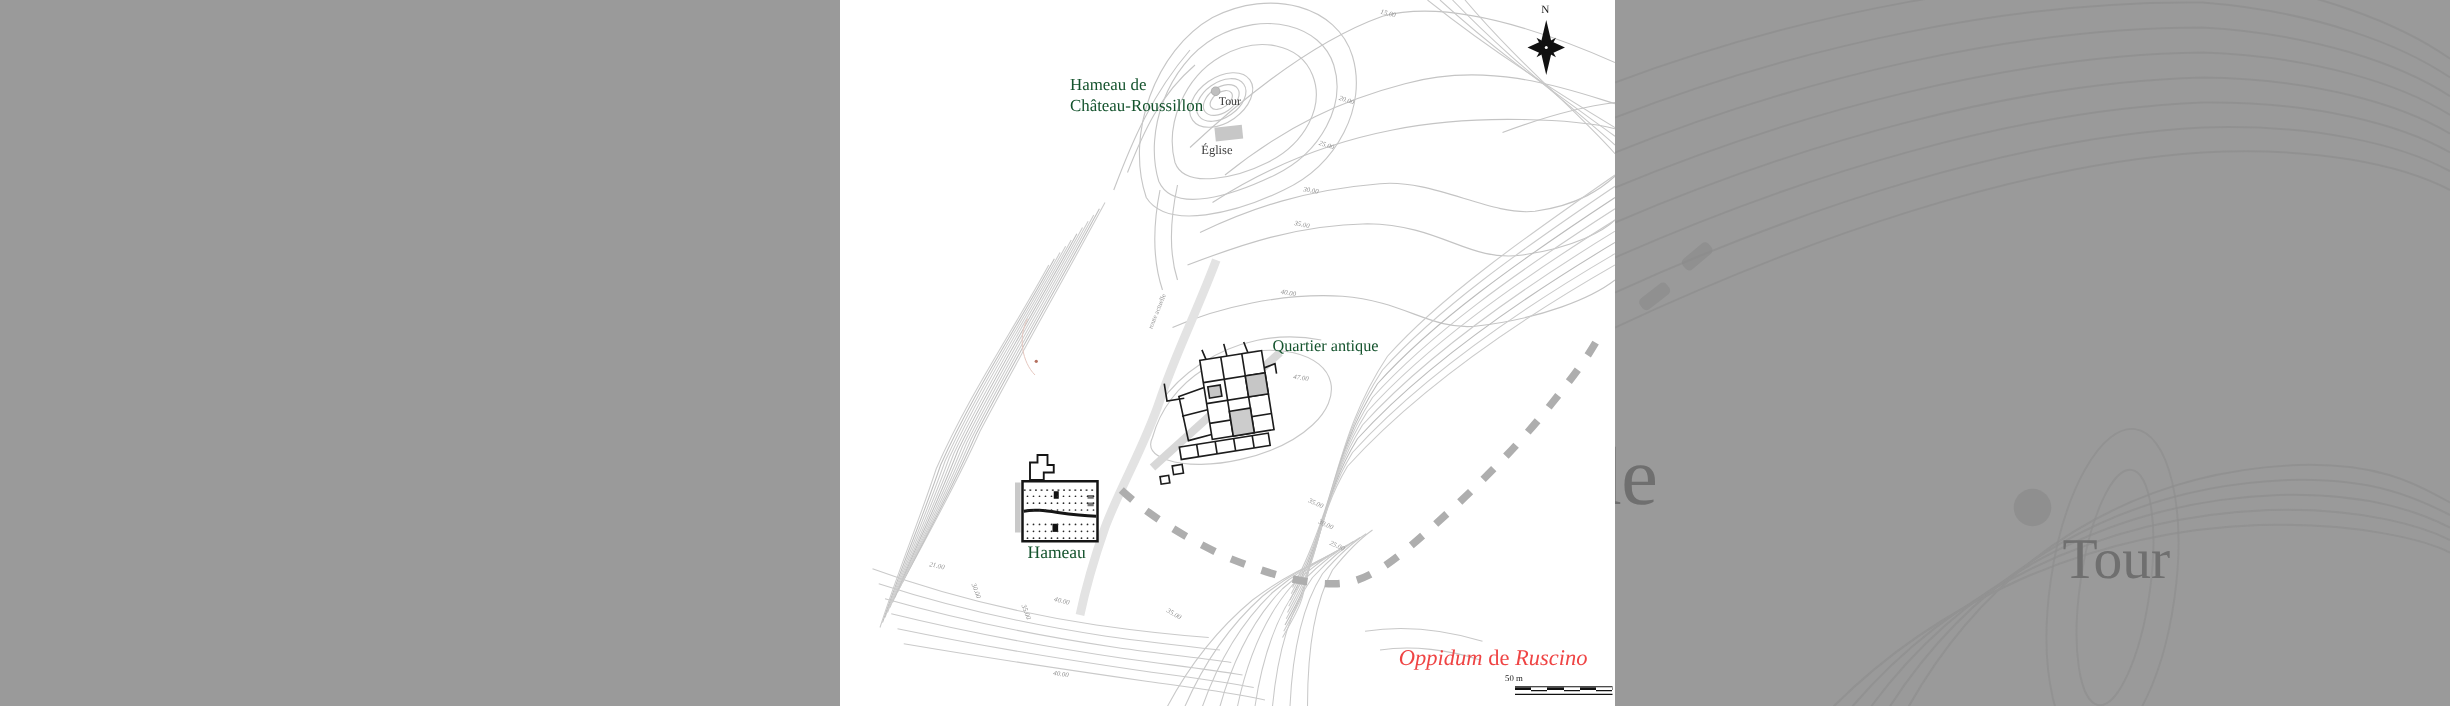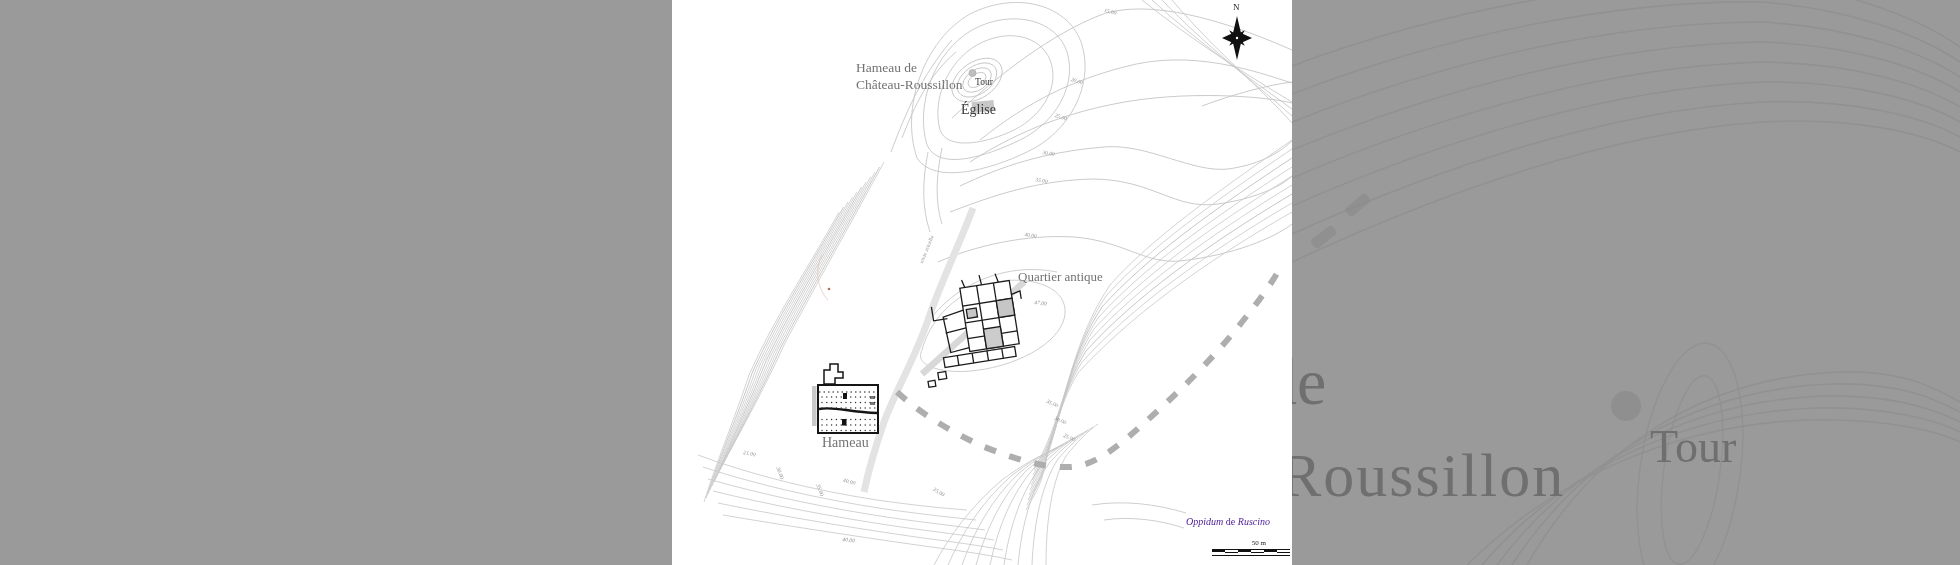--- a/index.html
+++ b/index.html
@@ -14,32 +14,32 @@
                         font-family:"Liberation Serif","DejaVu Serif",serif;}
   #prev-de{left:-28px;top:344px;font-size:66px;}
   #prev-roussillon{left:-12px;top:440px;font-size:62px;letter-spacing:2px;}
   #prev-tour{left:358px;top:420px;font-size:46px;color:#767676;}
   #preview-svg{position:absolute;left:0;top:0;}
 
   
   #map-panel{position:absolute;left:672px;top:0;width:620px;height:565px;
              background:#ffffff;overflow:hidden;}
   #map-svg{position:absolute;left:0;top:0;}
-  .maplabel{position:absolute;color:#737373;white-space:nowrap;line-height:1.25;}
+  .maplabel{position:absolute;color:#14532d;white-space:nowrap;line-height:1.25;}
   #lbl-hamlet{left:184px;top:60px;font-size:13.5px;}
   #lbl-tour{left:303px;top:77px;font-size:9.5px;color:#3a3a3a;}
-  #lbl-eglise{left:289px;top:101px;font-size:14px;color:#3a3a3a;}
+  #lbl-eglise{left:289px;top:115px;font-size:10px;color:#3a3a3a;}
   #lbl-quartier{left:346px;top:269px;font-size:13px;}
   #lbl-forum{left:150px;top:434px;font-size:14px;}
   #lbl-route{left:246px;top:262px;font-size:5.5px;color:#9a9a9a;
              transform:rotate(-68deg);transform-origin:left top;}
-  #lbl-title{position:absolute;right:22px;top:516px;font-size:10px;color:#4c1d95;}
+  #lbl-title{position:absolute;right:22px;top:516px;font-size:18px;color:#ef4444;}
   #lbl-title .it{font-style:italic;}
   #lbl-scaletext{position:absolute;left:532px;top:539px;width:62px;
-                 text-align:right;font-size:7px;color:#222;}
+                 text-align:left;font-size:7px;color:#222;}
   #scalebar{position:absolute;left:540px;top:549px;width:78px;height:5px;
             border-top:1px solid #111;border-bottom:1px solid #111;}
   #scalebar .row{height:1.5px;}
   #scalebar .r1{background:repeating-linear-gradient(90deg,#111 0 13px,#fff 13px 26px);}
   #scalebar .r2{background:repeating-linear-gradient(90deg,#fff 0 13px,#111 13px 26px);}
   .elev{position:absolute;font-size:5.5px;font-style:italic;color:#8f8f8f;
         white-space:nowrap;transform-origin:left top;}
   #lbl-compass-n{left:561px;top:2px;font-size:9px;color:#222;}
 </style>
 </head>
@@ -70,21 +70,20 @@
         <ellipse cx="400" cy="470" rx="28" ry="95" transform="rotate(8 400 470)"></ellipse>
         <ellipse cx="398" cy="472" rx="50" ry="130" transform="rotate(8 398 472)"></ellipse>
       </g>
       <circle cx="334" cy="406" r="15" fill="#8d8d8d" opacity="0.85"></circle>
       <g fill="#8b8b8b" opacity="0.65">
         <rect x="18" y="232" width="27" height="11" rx="4" transform="rotate(-38 31 237)"></rect>
         <rect x="52" y="200" width="27" height="11" rx="4" transform="rotate(-40 65 205)"></rect>
       </g>
     </svg>
     <div class="bigtxt" id="prev-de">de</div>
-    <div class="bigtxt" id="prev-roussillon">Roussillon</div>
     <div class="bigtxt" id="prev-tour">Tour</div>
   </div>
 
   <div id="map-panel">
     <svg id="map-svg" width="620" height="565" viewBox="0 0 620 565">
 
       <g fill="none" stroke="#c6c6c6" stroke-width="0.9">
         <ellipse cx="305" cy="80" rx="10" ry="6" transform="rotate(-35 305 80)"></ellipse>
         <ellipse cx="305" cy="80" rx="16" ry="10" transform="rotate(-35 305 80)"></ellipse>
         <ellipse cx="305" cy="80" rx="22" ry="14" transform="rotate(-35 305 80)"></ellipse>

